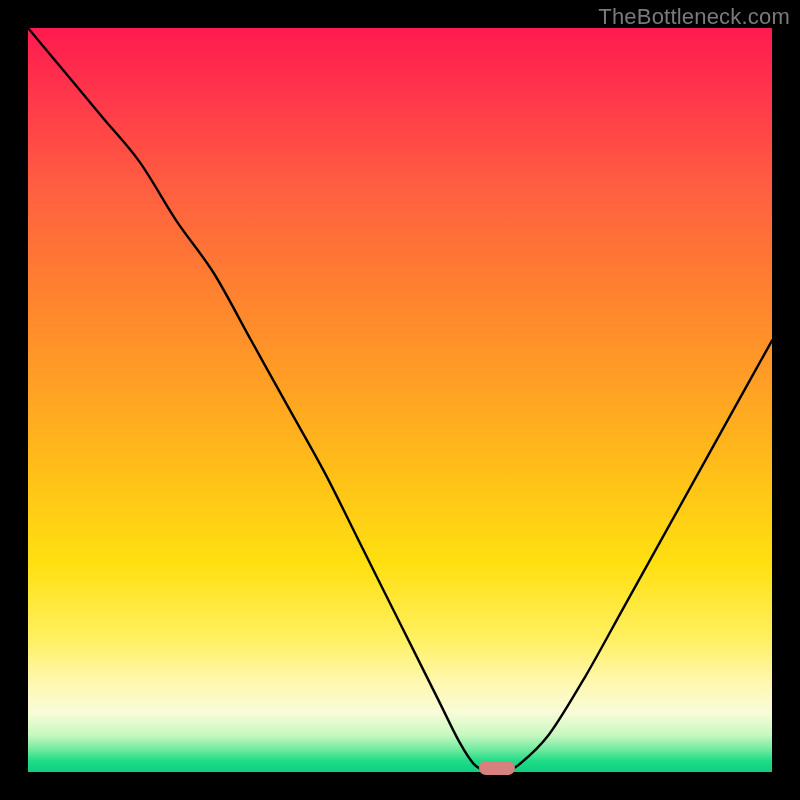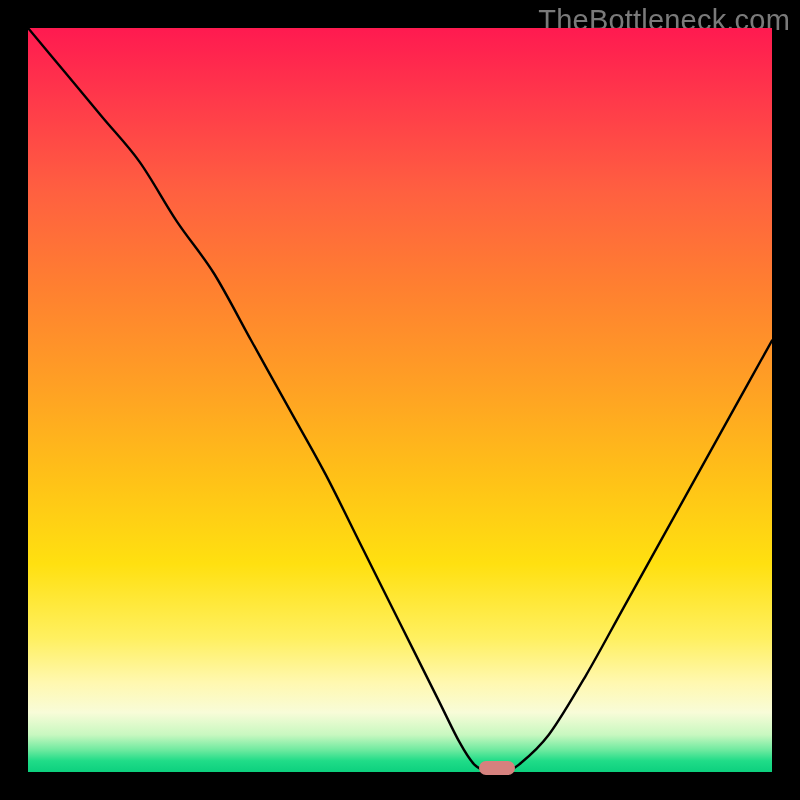--- a/index.html
+++ b/index.html
@@ -40,21 +40,21 @@
       #70eaa0 97%,
       #20dc88 98.5%,
       #0cd07e 100%
     );
   }
   .watermark {
     position: absolute;
     top: 4px;
     right: 10px;
     color: #7a7a7a;
-    font-size: 29px;
+    font-size: 22px;
     font-weight: 500;
     letter-spacing: 0.2px;
     user-select: none;
   }
   svg.curve {
     position: absolute;
     top: 0;
     left: 0;
     width: 744px;
     height: 744px;

